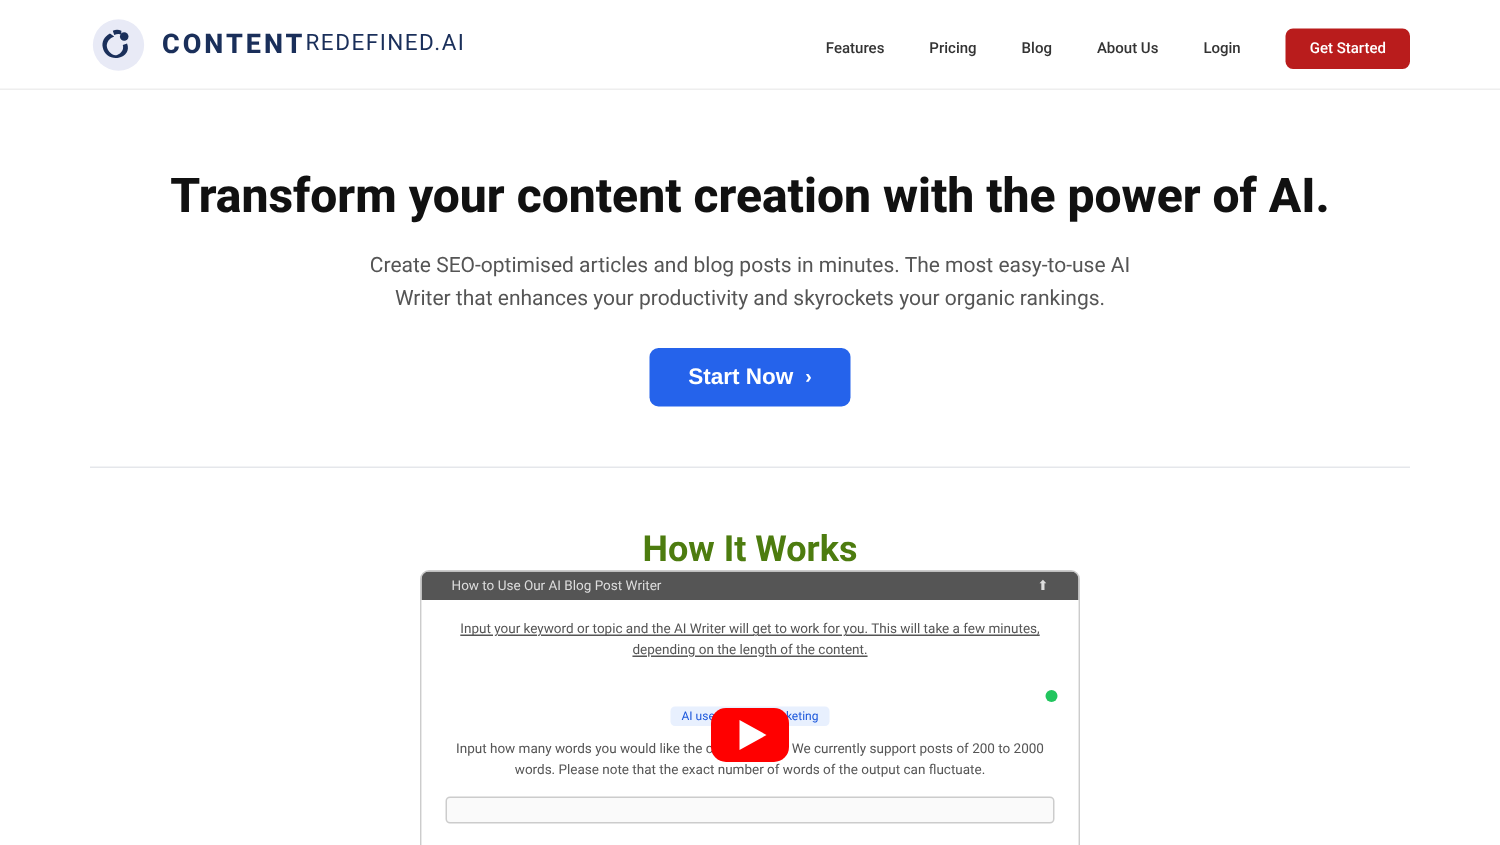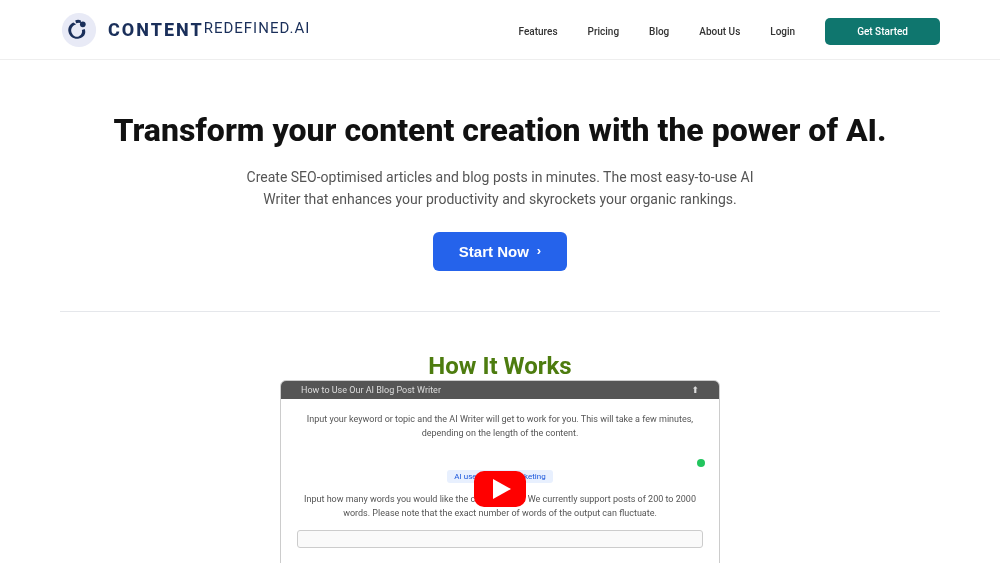--- a/index.html
+++ b/index.html
@@ -44,23 +44,23 @@
       gap: 30px;
       list-style: none;
     }
     .nav-links a {
       text-decoration: none;
       color: #333;
       font-size: 10px;
       font-weight: 500;
     }
     .nav-btn {
-      background: #0f766e;
+      background: #b91c1c;
       color: #fff !important;
-      padding: 8px 32px;
+      padding: 8px 16px;
       border-radius: 5px;
       font-size: 14px;
       font-weight: 600;
     }
 
     
     .hero {
       text-align: center;
       padding: 50px 108px 40px;
     }
@@ -140,20 +140,21 @@
       font-size: 11px;
       font-weight: 600;
       color: #333;
       margin-bottom: 8px;
     }
     .video-content .vc-text {
       font-size: 9px;
       color: #555;
       line-height: 1.5;
       margin-bottom: 24px;
+      text-decoration: underline;
     }
     .video-content .vc-tag {
       display: inline-block;
       font-size: 8px;
       background: #e8f0fe;
       color: #1a56db;
       padding: 2px 7px;
       border-radius: 3px;
       margin-bottom: 10px;
     }

